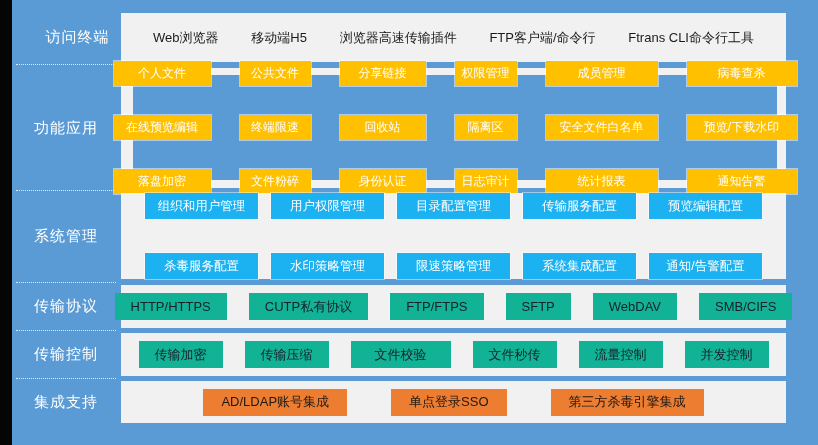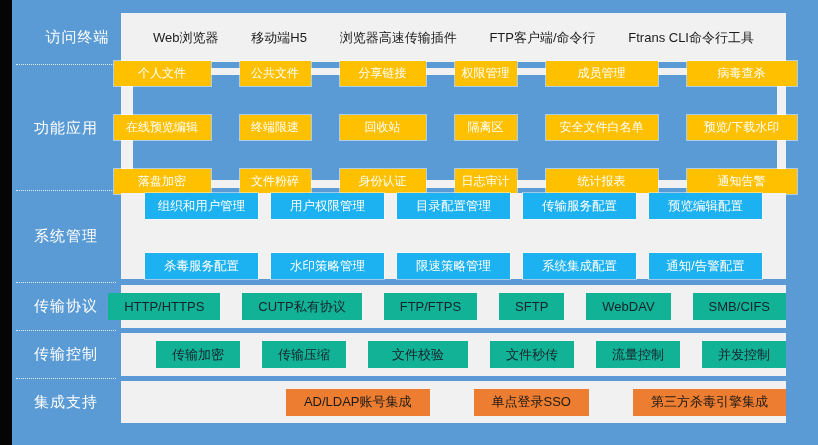--- a/index.html
+++ b/index.html
@@ -22,21 +22,21 @@
   .btn{display:flex;align-items:center;justify-content:center;white-space:nowrap;font-size:12px;}
   .btn-amber{background:#ffc000;color:#ffffff;height:25px;box-shadow:0 0 0 1px rgba(255,255,255,.5);}
 
   
   .admin-rows{height:100%;display:flex;flex-direction:column;justify-content:space-between;gap:17px;}
   .admin-line{display:flex;justify-content:center;gap:13px;}
   .btn-cyan{background:#1cb1f0;color:#ffffff;width:113px;height:26px;font-size:12.5px;
     box-shadow:0 0 0 1px rgba(255,255,255,.45);}
 
   
-  .flex-line{height:100%;display:flex;align-items:center;justify-content:flex-end;gap:22px;}
+  .flex-line{height:100%;display:flex;align-items:center;justify-content:center;gap:22px;}
   .btn-teal{background:#12b297;color:#16222b;height:27px;padding:0 16px;font-size:13px;font-weight:500;}
 
   
   .integrations{gap:44px;}
   .btn-orange{background:#ed7d31;color:#1f1a14;height:27px;padding:0 18px;font-size:13px;}
 </style>
 </head>
 <body>
 
 <div class="canvas">

